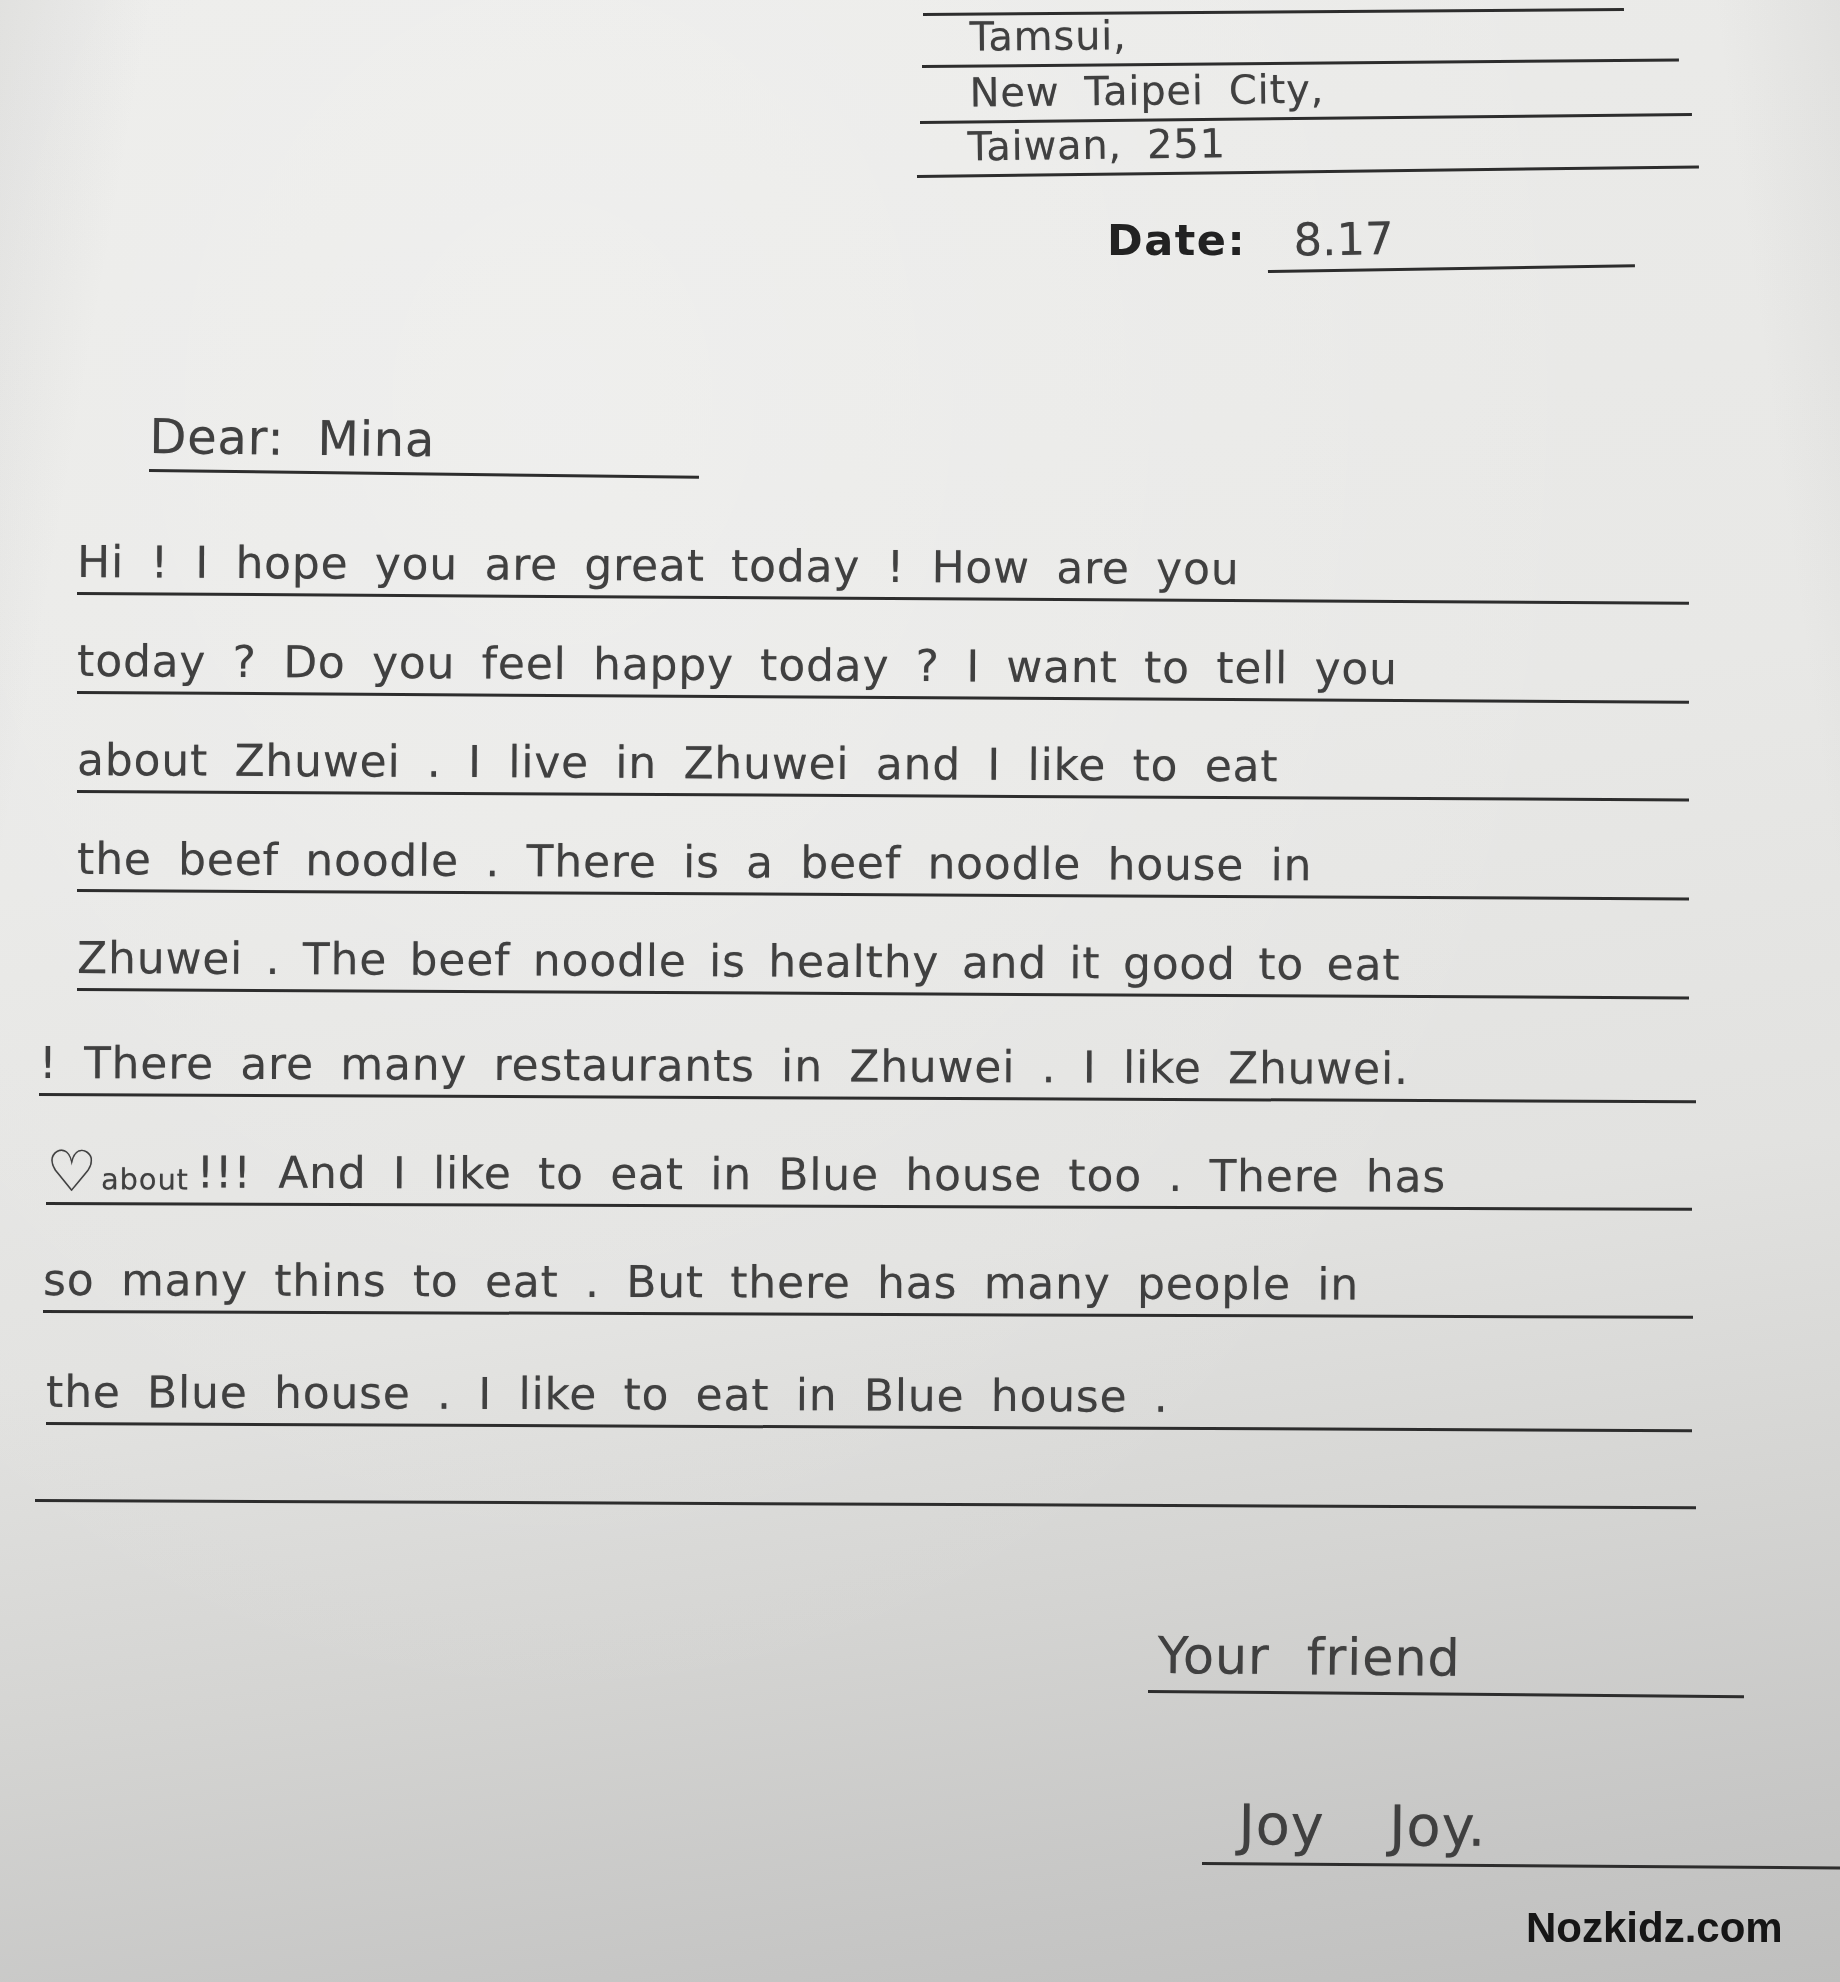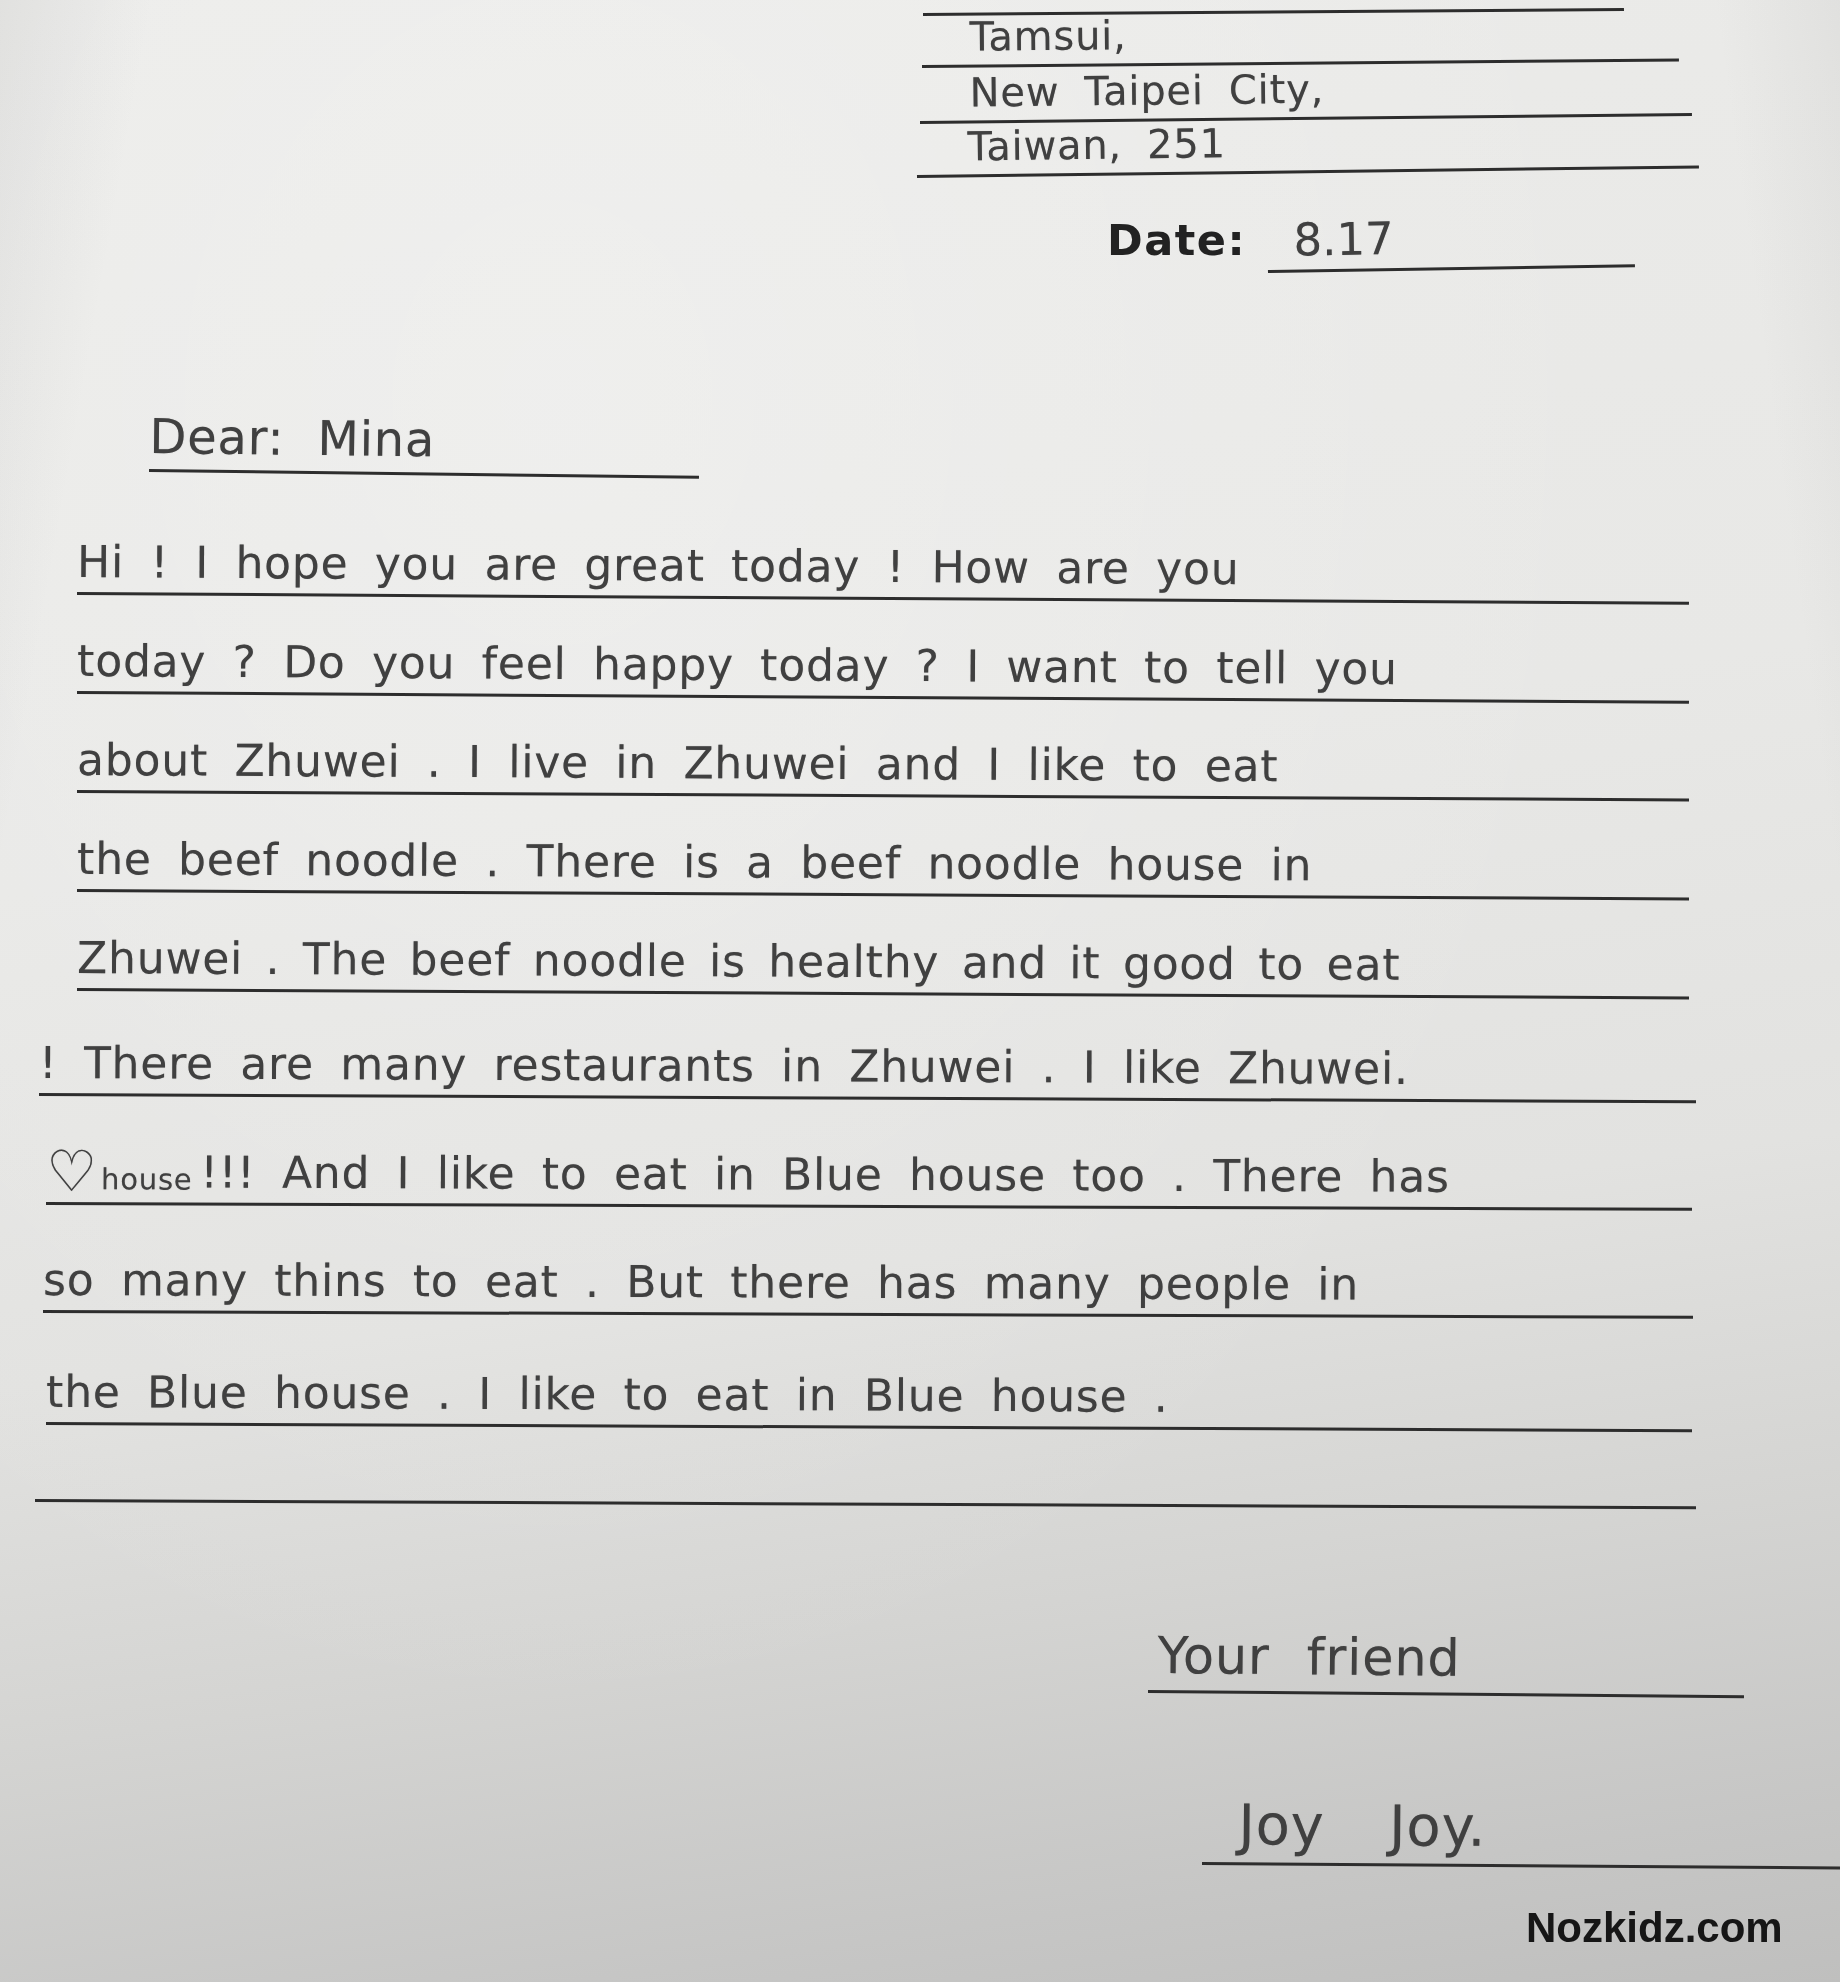--- a/index.html
+++ b/index.html
@@ -98,21 +98,21 @@
   <span>the beef noodle . There is a beef noodle house in</span>
 </div>
 <div class="ruled hw bl b5">
   <span>Zhuwei . The beef noodle is healthy and it good to eat</span>
 </div>
 <div class="ruled hw bl b6">
   <span>! There are many restaurants in Zhuwei . I like Zhuwei.</span>
 </div>
 <div class="ruled hw bl b7">
   <span class="heart">♡</span>
-  <span class="smallword">house</span>
+  <span class="smallword">about</span>
   <span>!!! And I like to eat in Blue house too . There has</span>
 </div>
 <div class="ruled hw bl b8">
   <span>so many thins to eat . But there has many people in</span>
 </div>
 <div class="ruled hw bl b9">
   <span>the Blue house . I like to eat in Blue house .</span>
 </div>
 
 <div class="ruled empty-line"></div>

